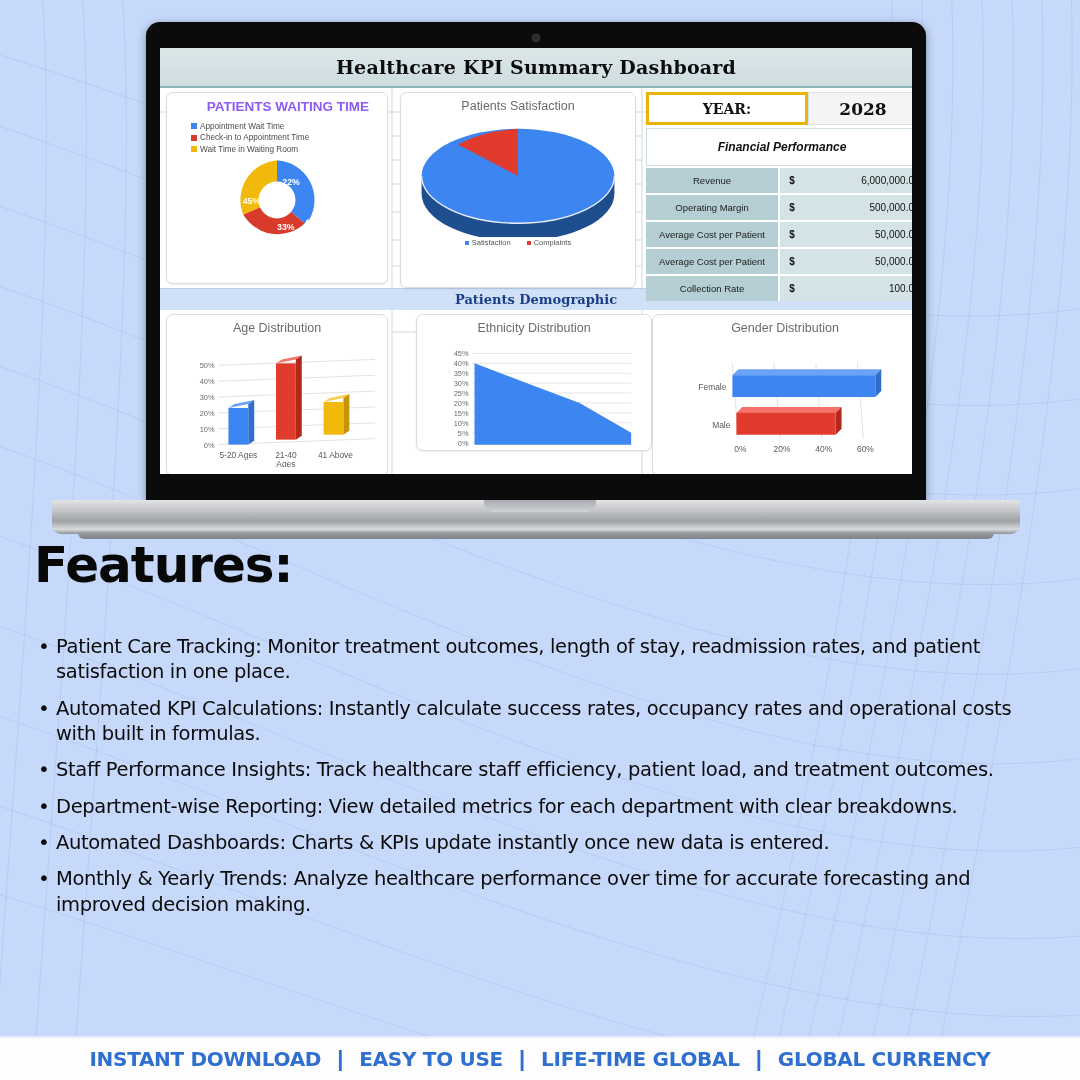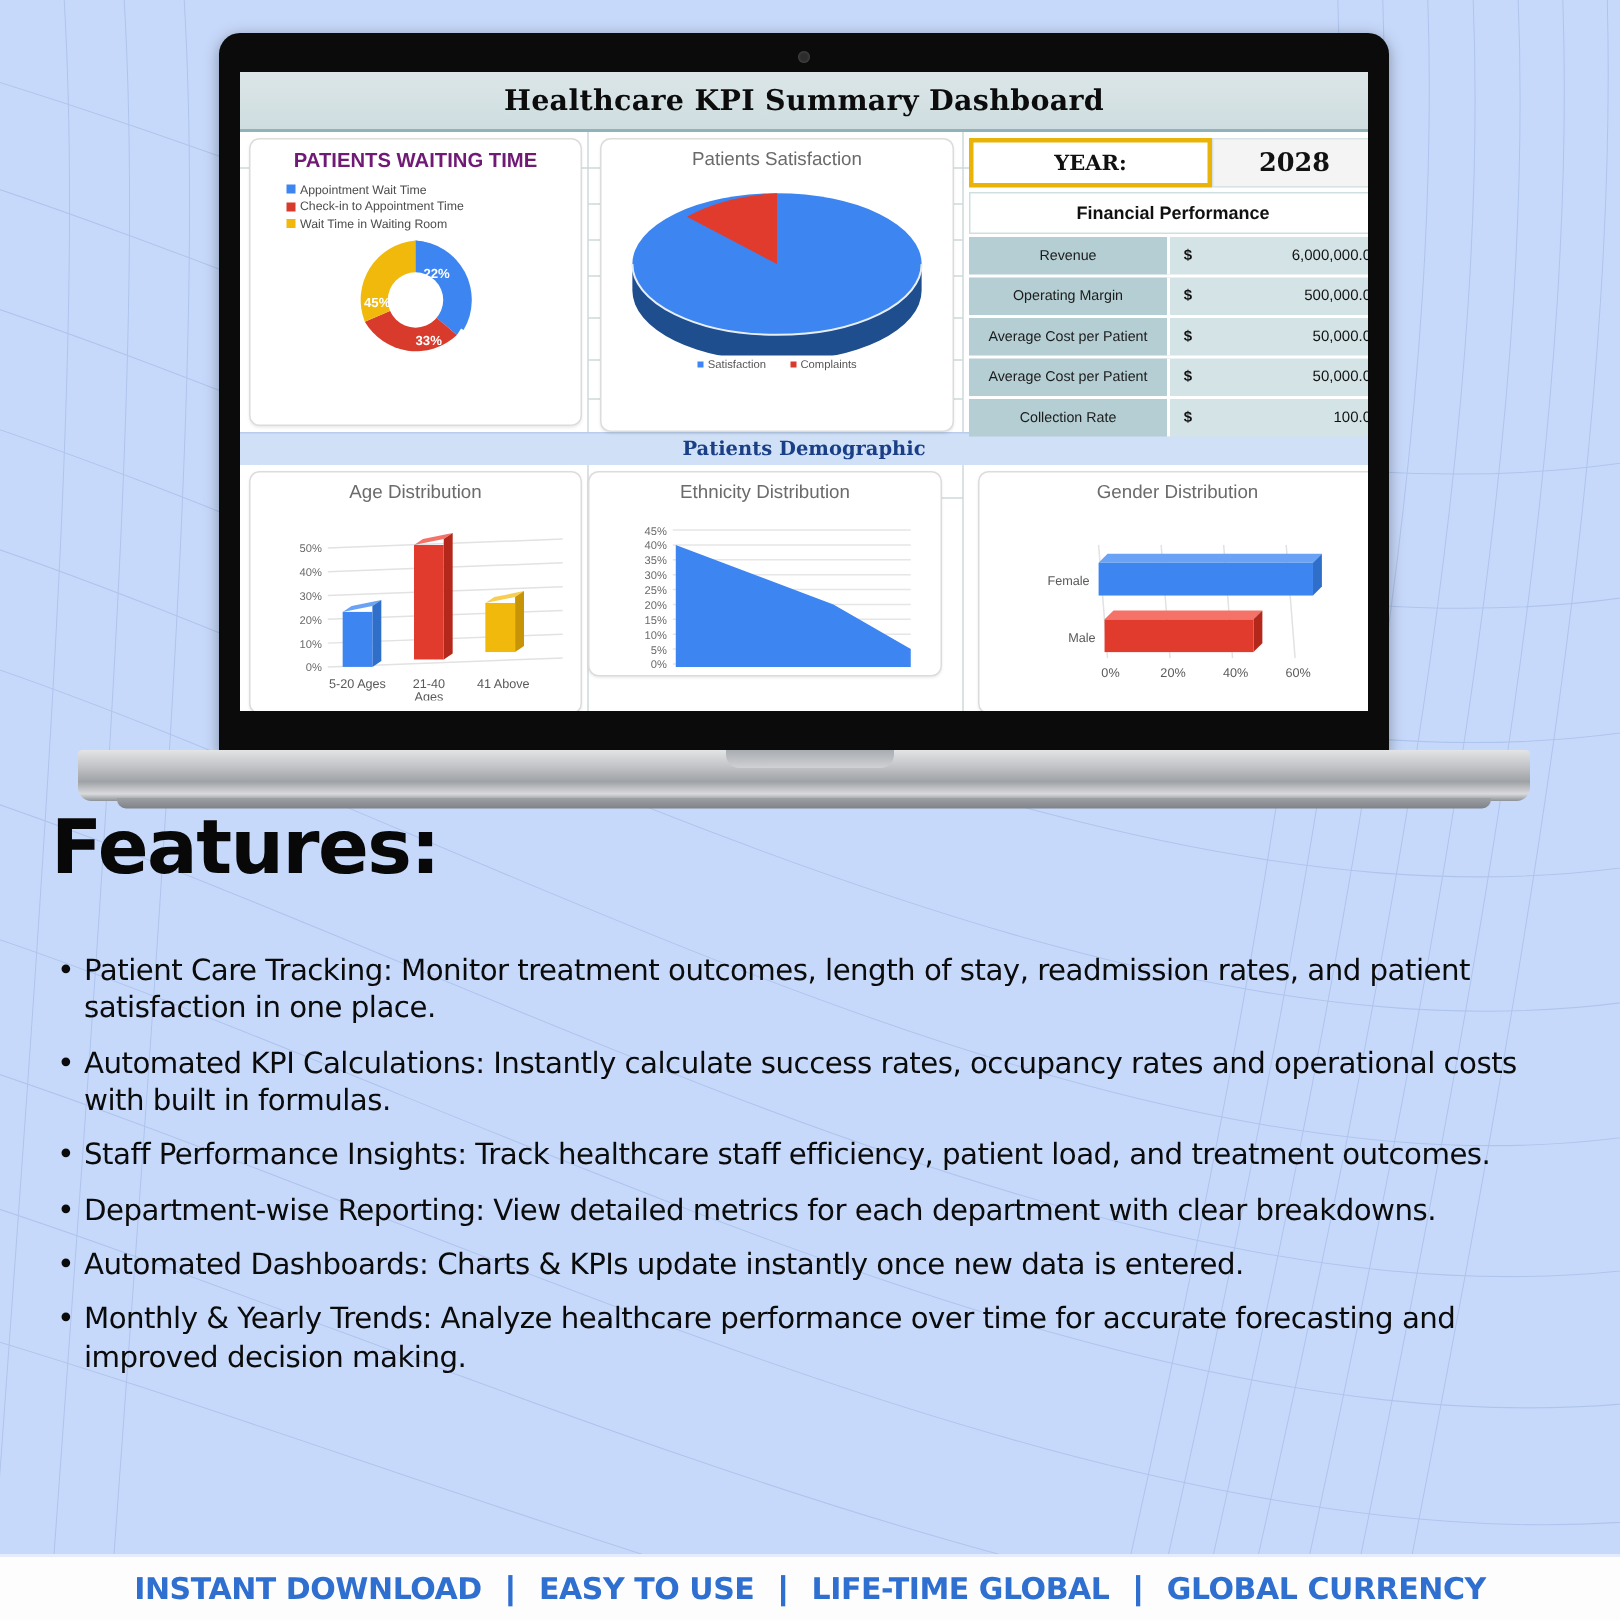--- a/index.html
+++ b/index.html
@@ -54,21 +54,21 @@
   .grid-top { display: flex; height: 200px; position: relative; background: #fff; }
   .cell-lines { position: absolute; inset: 0; pointer-events: none; }
   .panel {
     background: #fff; border: 1px solid #dcdcdc; border-radius: 7px;
     box-shadow: 0 1px 2px rgba(0,0,0,.08); position: relative; overflow: hidden;
   }
   .p-waiting { position: absolute; left: 6px; top: 4px; width: 222px; height: 192px; }
   .p-satis   { position: absolute; left: 240px; top: 4px; width: 236px; height: 196px; }
 
   .waiting-title {
-    text-align: center; font-size: 13.5px; font-weight: bold; color: #701a75;
+    text-align: right; font-size: 13.5px; font-weight: bold; color: #8b5cf6;
     padding: 6px 18px 3px; line-height: 1.18;
   }
   .legend-list { padding: 4px 0 0 24px; }
   .legend-row { display: flex; align-items: center; font-size: 8.2px; color: #4c4c4c; margin-bottom: 2.5px; }
   .legend-sq { width: 6px; height: 6px; margin-right: 3px; flex: none; }
   .donut-holder { display: flex; justify-content: center; margin-top: 2px; }
 
   .chart-title { text-align: center; font-size: 12.5px; color: #6b6b6b; padding: 6px 0 0; }
   .pie-holder { display: flex; justify-content: center; margin-top: 2px; }
   .pie-legend { display: flex; justify-content: center; gap: 16px; font-size: 7.5px; color: #555; margin-top: 1px; }
@@ -82,23 +82,23 @@
     flex: 1; background: #fff; border: 3px solid #eab308;
     display: flex; align-items: center; justify-content: center;
     font-family: "DejaVu Serif", serif; font-weight: bold; font-size: 14px; color: #111;
   }
   .yr-value {
     width: 110px; background: #f4f4f4; border: 1px solid #d7e2e4;
     display: flex; align-items: center; justify-content: center;
     font-family: "DejaVu Serif", serif; font-weight: bold; font-size: 17px; color: #111;
   }
   .fin-head {
-    height: 28px; background: #fff; border: 1px solid #cfdfe1;
-    display: flex; align-items: center; justify-content: center;
-    font-size: 12px; font-weight: bold; color: #111; margin-top: 3px;
+    height: 38px; background: #fff; border: 1px solid #cfdfe1;
+    display: flex; align-items: center; justify-content: center;
+    font-size: 12px; font-weight: bold; color: #111; margin-top: 3px; font-style: italic;
   }
   .fin-row { display: flex; height: 25px; margin-top: 2px; }
   .fin-name {
     width: 134px; background: #b4ced3; border-right: 2px solid #fff;
     display: flex; align-items: center; justify-content: center;
     font-size: 9.5px; color: #1b1b1b;
   }
   .fin-cur {
     width: 24px; background: #d3e3e6; display: flex; align-items: center;
     justify-content: center; font-size: 10px; color: #111; font-weight: bold;
@@ -109,21 +109,21 @@
     white-space: nowrap; overflow: hidden;
   }
 
   .demo-banner {
     height: 22px; background: #cfe0f7; border-top: 1px solid #b9cdea;
     display: flex; align-items: center; justify-content: center;
     font-family: "DejaVu Serif", serif; font-weight: bold; font-size: 13px; color: #1a3f86;
   }
   .grid-bot { display: flex; height: 175px; background: #fff; position: relative; }
   .p-age    { position: absolute; left: 6px;   top: 4px; width: 222px; height: 162px; }
-  .p-ethn   { position: absolute; left: 232px; top: 4px; width: 236px; height: 137px; }
+  .p-ethn   { position: absolute; left: 256px; top: 4px; width: 236px; height: 137px; }
   .p-gender { position: absolute; left: 492px; top: 4px; width: 266px; height: 162px; }
   .axis-txt { font-size: 7.5px; fill: #6b6b6b; font-family: "Liberation Sans", sans-serif; }
   .axis-txt2 { font-size: 8.5px; fill: #5a5a5a; font-family: "Liberation Sans", sans-serif; }
 
   
   .features { position: absolute; left: 0; top: 536px; width: 1080px; z-index: 3; padding: 0 34px; }
   .features h1 {
     font-family: "DejaVu Sans", sans-serif; font-weight: bold;
     font-size: 50px; color: #080808; letter-spacing: -1px; margin-bottom: 12px;
   }

